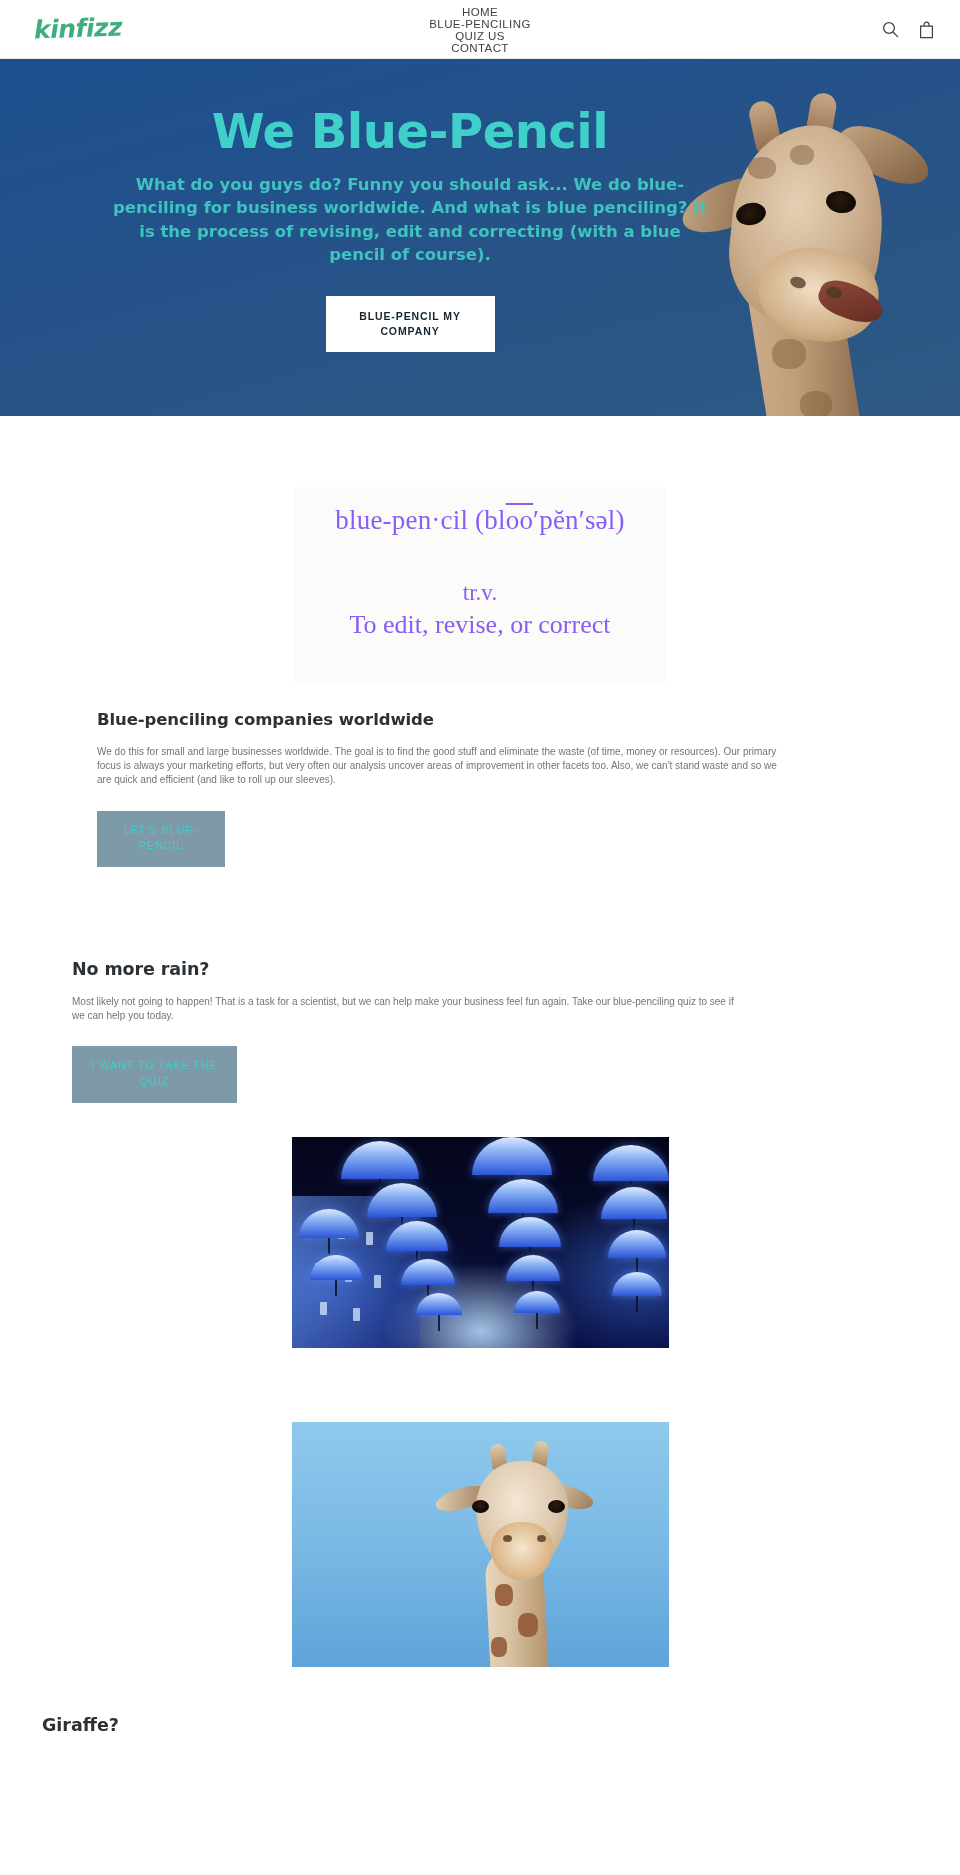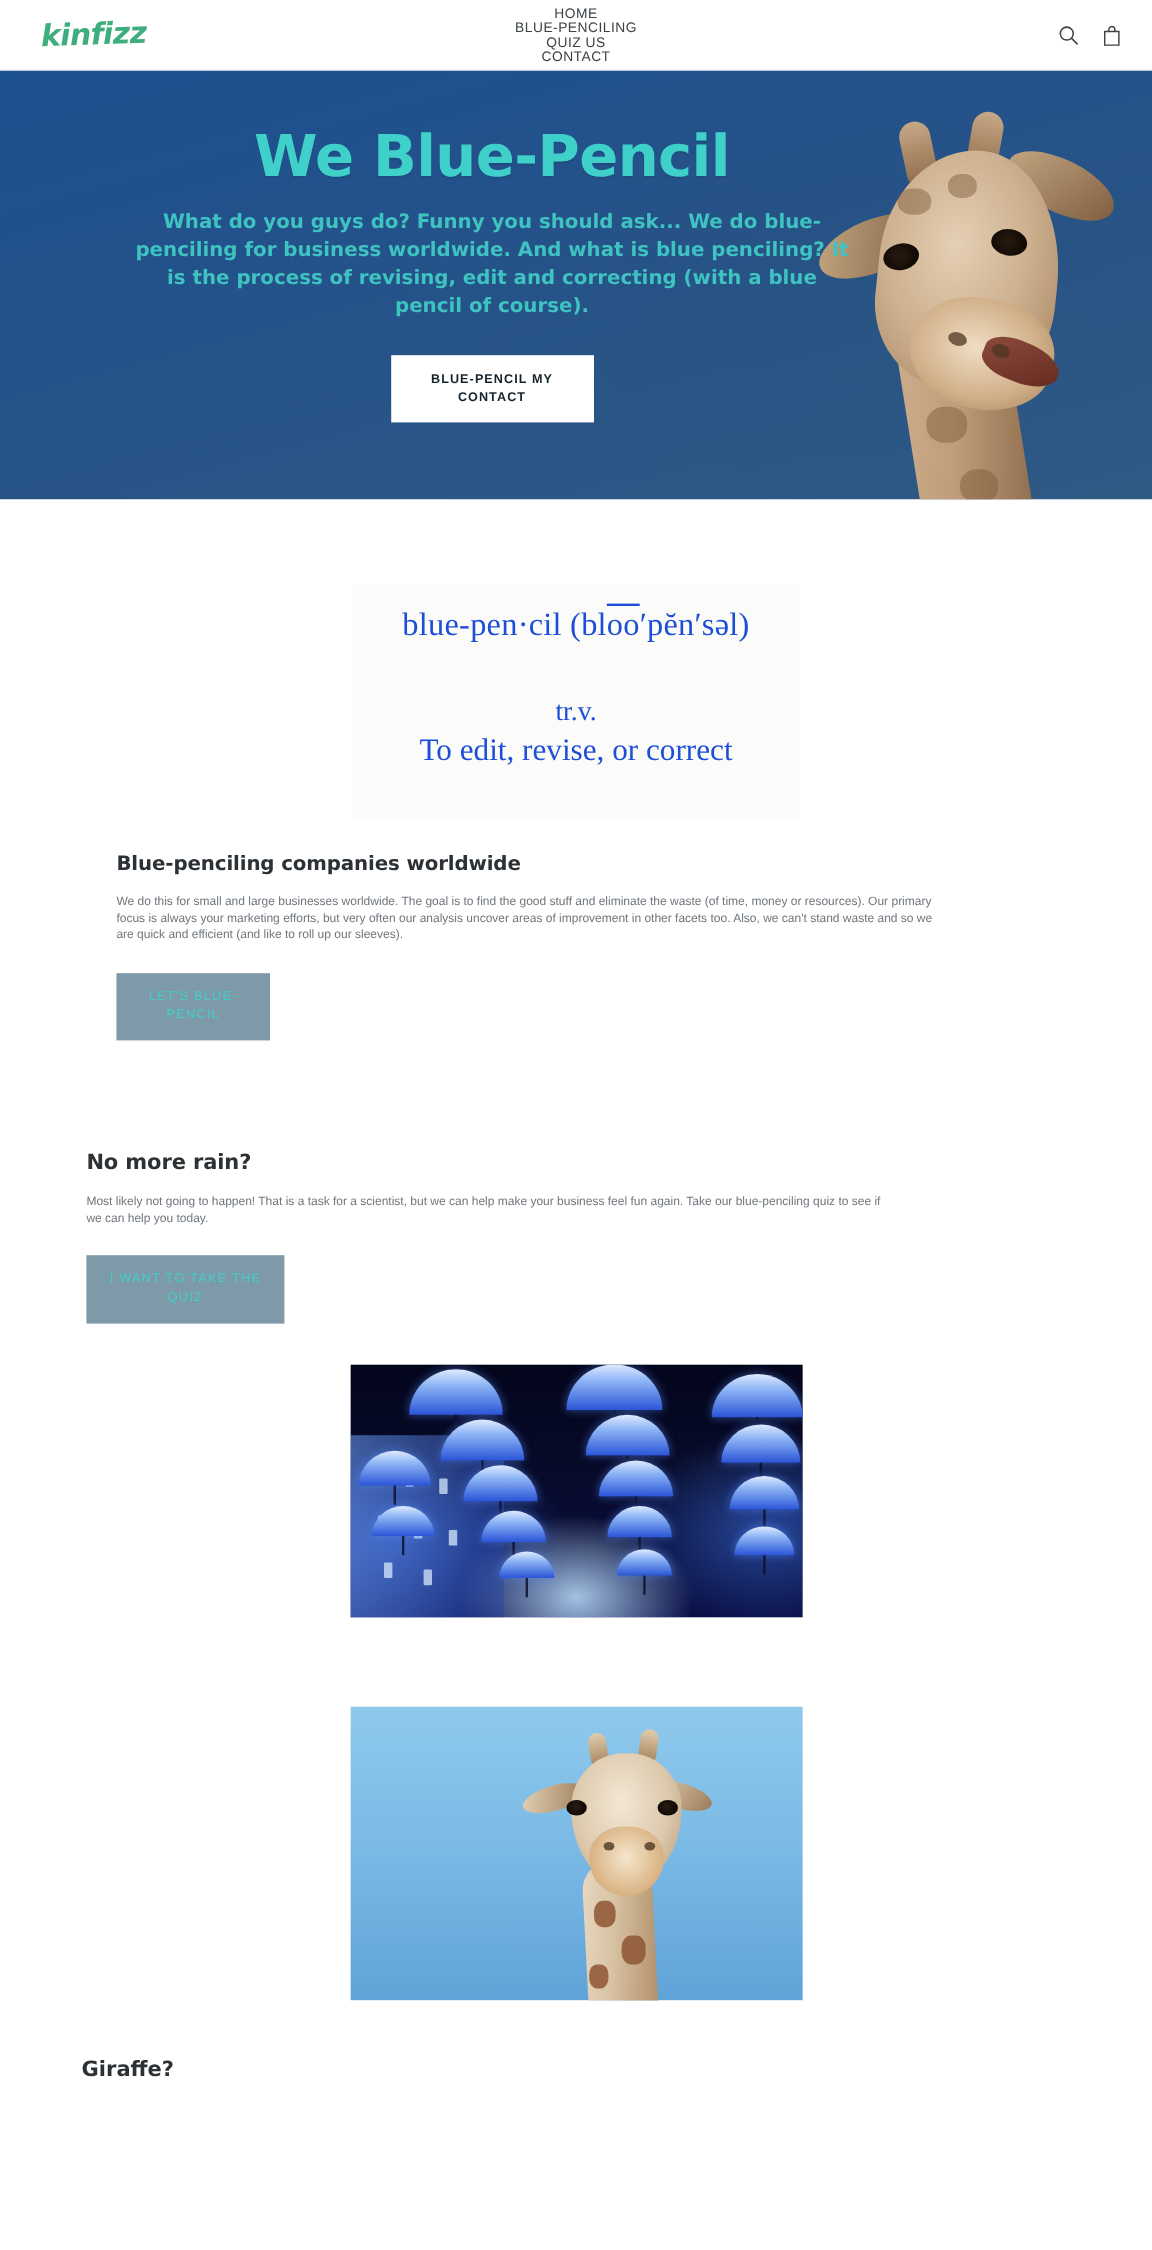--- a/index.html
+++ b/index.html
@@ -218,21 +218,21 @@
   }
   .definition-card {
     width: 372px;
     height: 195px;
     background: #fbfbf9;
     display: flex;
     flex-direction: column;
     align-items: center;
     justify-content: flex-start;
     font-family: "Liberation Serif", "DejaVu Serif", serif;
-    color: #1d4ed8;
+    color: #8b5cf6;
     padding-top: 18px;
   }
   .def-term {
     font-size: 27px;
     letter-spacing: .2px;
     white-space: nowrap;
   }
   .def-term .macron { text-decoration: overline; }
   .def-pos {
     margin-top: 44px;
@@ -400,21 +400,21 @@
   .gp-eye {
     position: absolute;
     width: 17px; height: 13px;
     background: radial-gradient(circle at 45% 42%, #2b1c10, #0e0804 72%);
     border-radius: 50%;
   }
 
   
   .bottom-block {
     width: 960px;
-    padding: 48px 0 0 68px;
+    padding: 48px 0 0 42px;
   }
   .bottom-block h2 {
     margin: 0;
     font-family: "DejaVu Sans", sans-serif;
     font-size: 17.5px;
     font-weight: bold;
     color: #2c3135;
   }
 </style>
 </head>
@@ -464,21 +464,21 @@
     <div class="gh-nostril b"></div>
     <div class="gh-spot" style="left:108px;top:58px;width:28px;height:22px;"></div>
     <div class="gh-spot" style="left:150px;top:46px;width:24px;height:20px;"></div>
     <div class="gh-spot" style="left:132px;top:240px;width:34px;height:30px;"></div>
     <div class="gh-spot" style="left:160px;top:292px;width:32px;height:28px;"></div>
   </div>
 
   <div class="hero-inner">
     <h1 class="hero-title">We Blue-Pencil</h1>
     <p class="hero-sub">What do you guys do? Funny you should ask... We do blue-penciling for business worldwide. And what is blue penciling? It is the process of revising, edit and correcting (with a blue pencil of course).</p>
-    <a class="hero-btn" href="#">BLUE-PENCIL MY CONTACT</a>
+    <a class="hero-btn" href="#">BLUE-PENCIL MY COMPANY</a>
   </div>
 </section>
 
 <div class="definition-wrap">
   <div class="definition-card">
     <div class="def-term"><span>blue-pen·cil (bl</span><span class="macron">oo</span><span>′pĕn′səl)</span></div>
     <div class="def-pos">tr.v.</div>
     <div class="def-meaning">To edit, revise, or correct</div>
   </div>
 </div>

